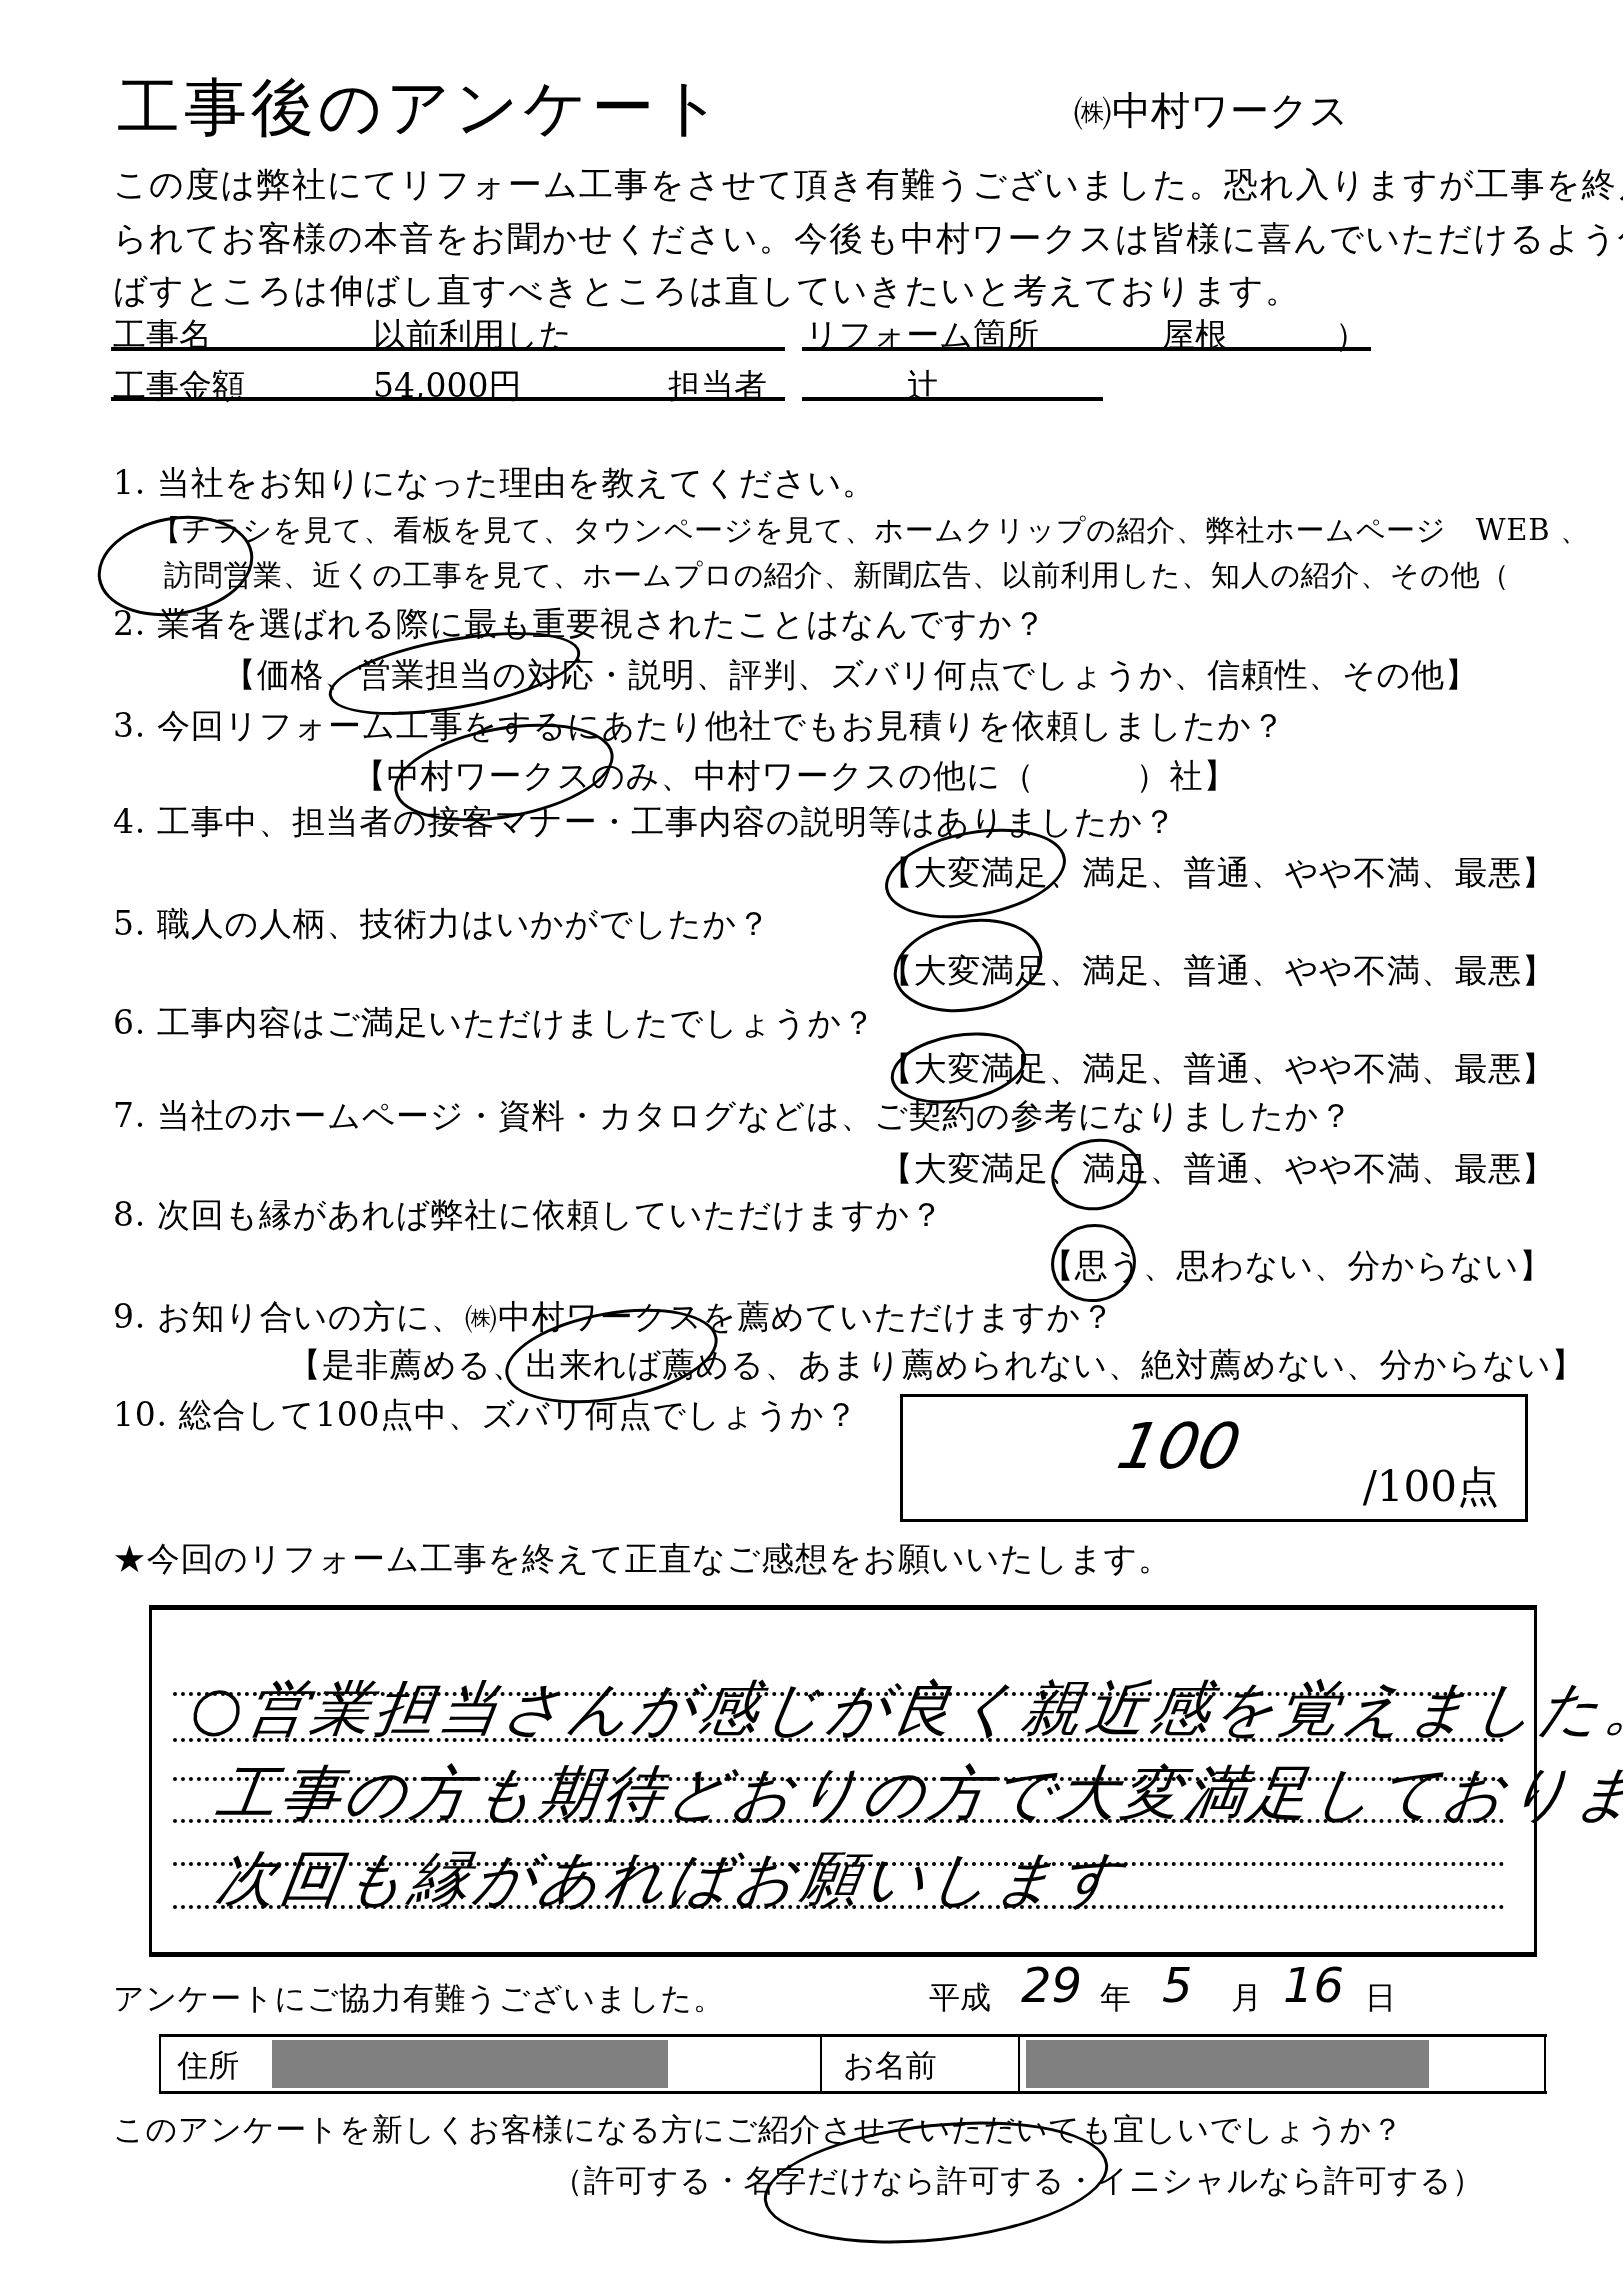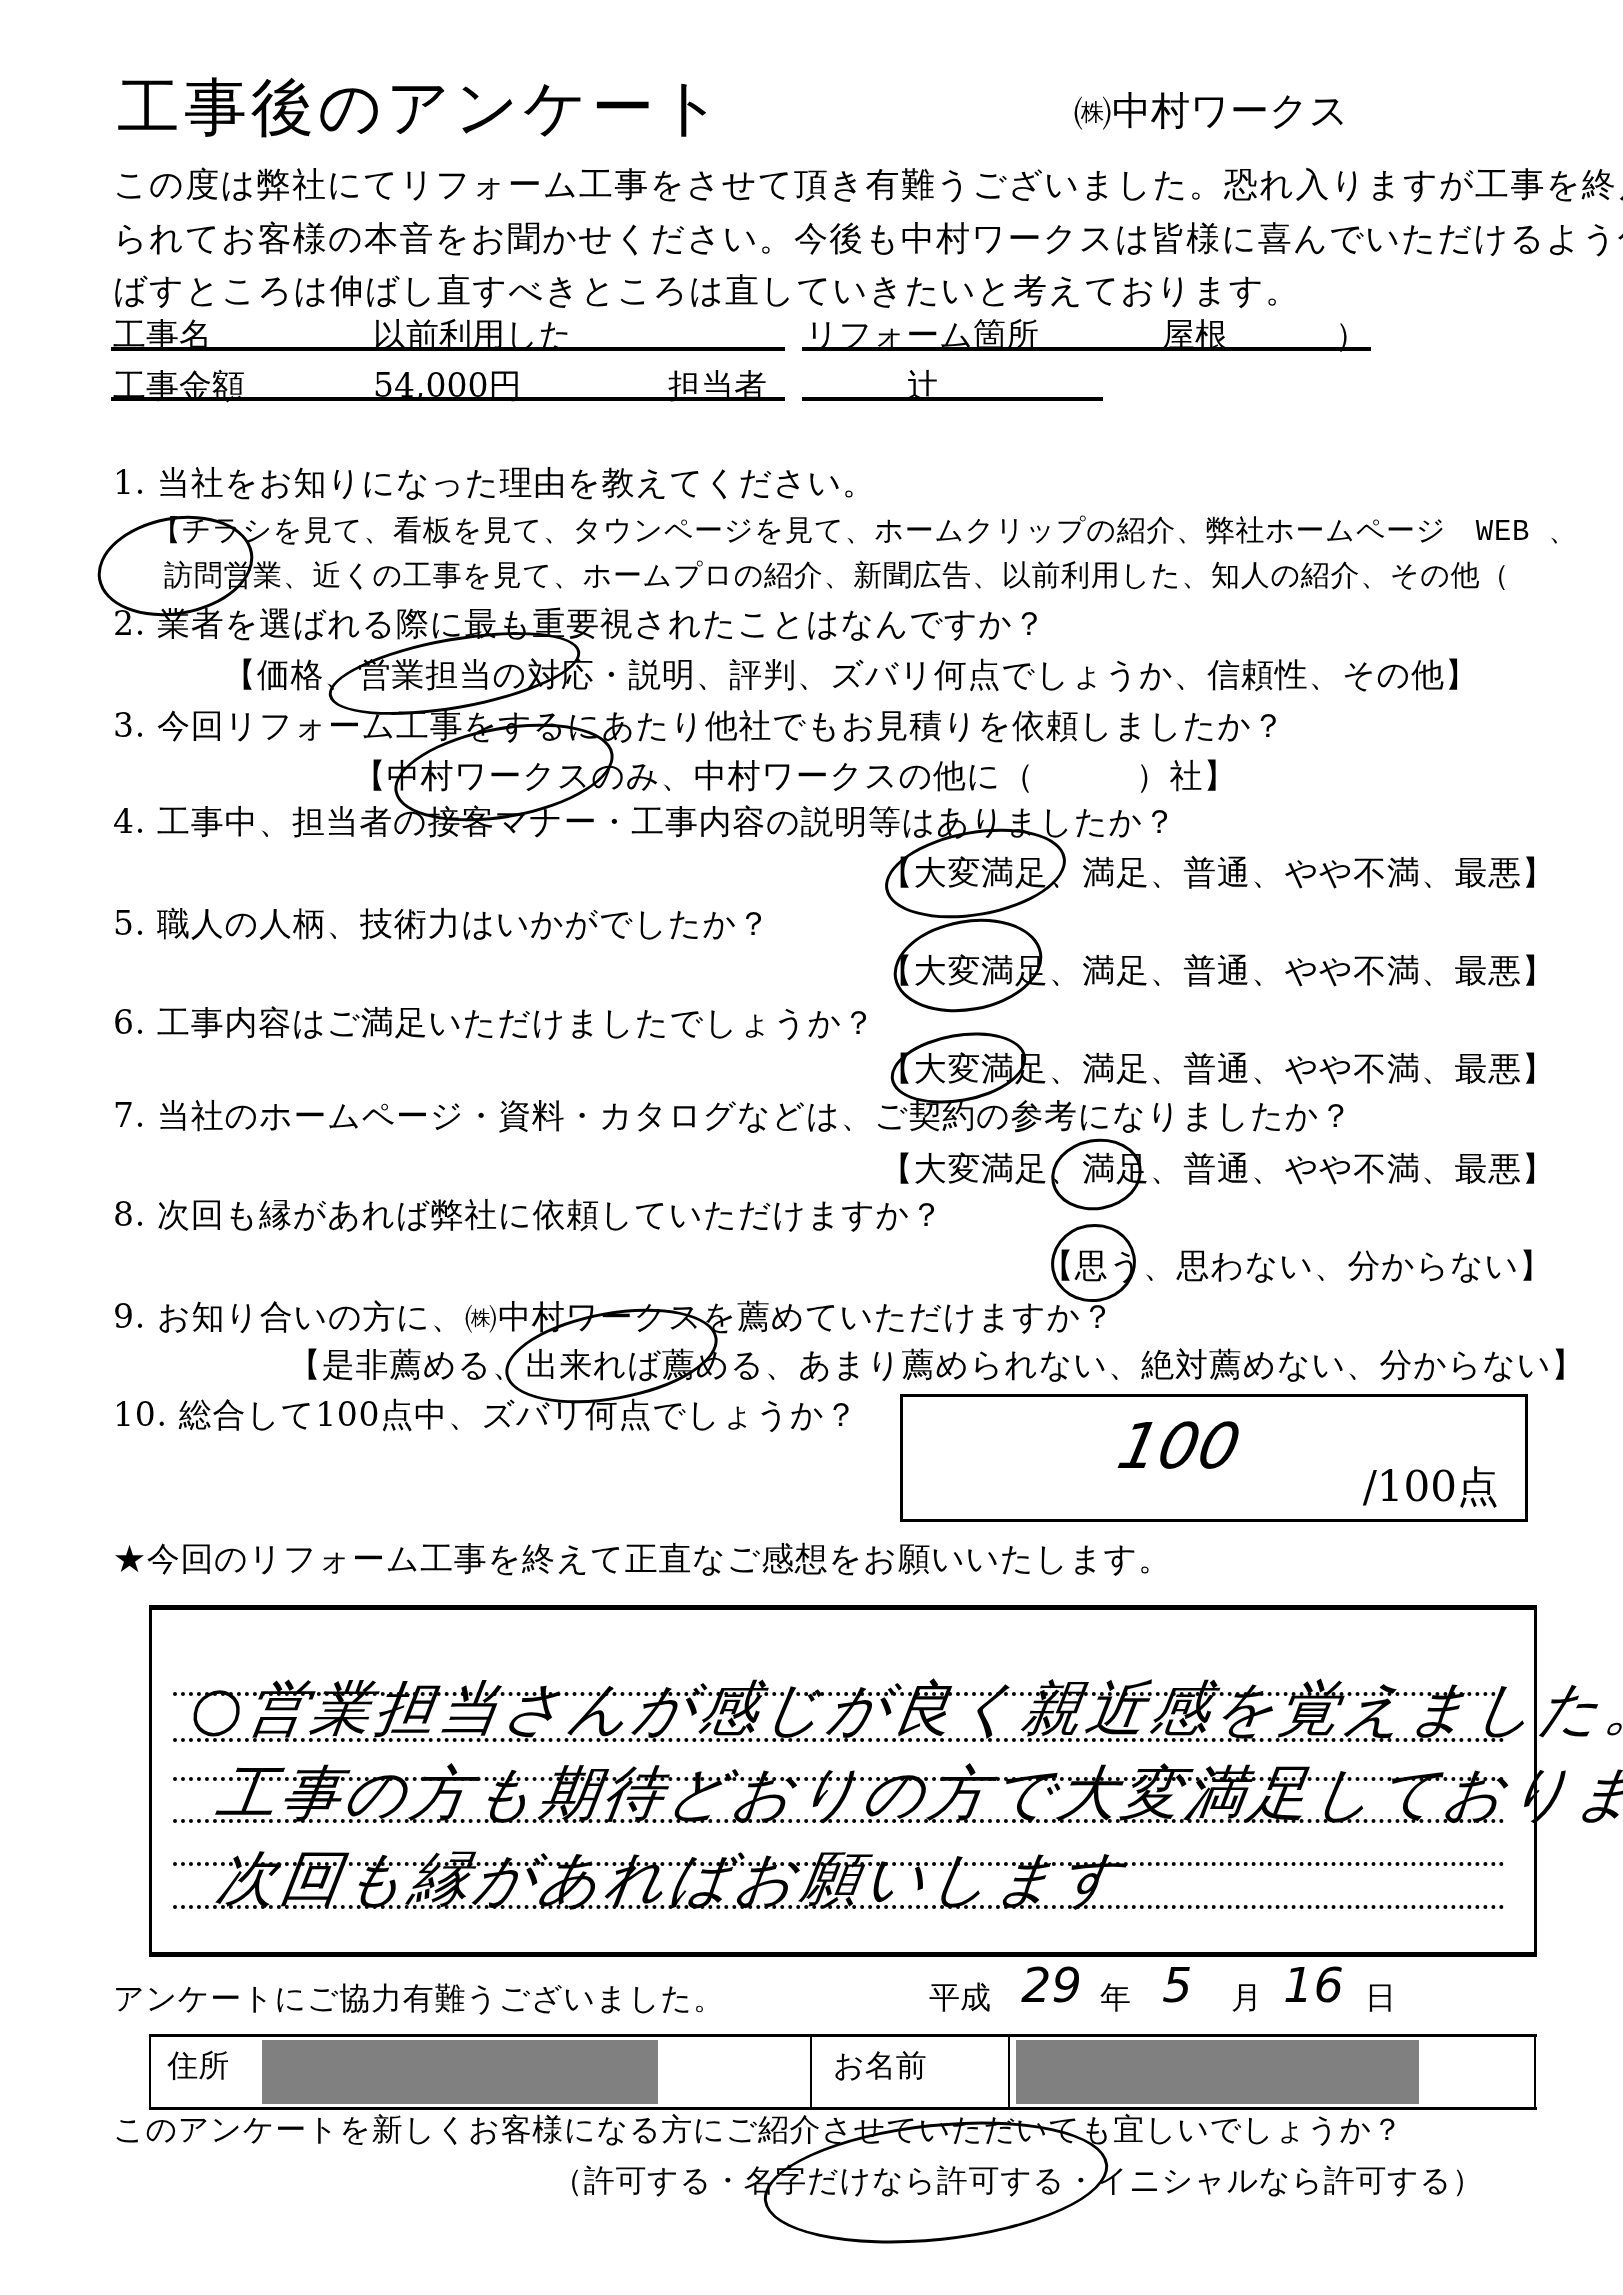--- a/index.html
+++ b/index.html
@@ -8,21 +8,21 @@
     font-family: "DejaVu Serif", "Liberation Serif", serif;
     color: #000;
   }
   .abs { position: absolute; white-space: nowrap; }
   .title { left: 117px; top: 65px; font-size: 63px; letter-spacing: 3.9px; }
   .company { left: 1073px; top: 84px; font-size: 39px; }
   .intro { left: 113px; font-size: 34px; letter-spacing: 1.3px; }
   .info-label, .info-value { font-size: 33px; }
   .underline { position: absolute; height: 3.9px; background: #000; }
   .q { left: 113px; font-size: 33px; letter-spacing: 0.7px; }
-  .opts { font-size: 33px; letter-spacing: 0.7px; font-family: Liberation Mono, monospace; }
+  .opts { font-size: 33px; letter-spacing: 0.7px; }
   .circle {
     position: absolute; border: 3.3px solid #000; border-radius: 50%;
     pointer-events: none; transform: rotate(-10deg);
   }
   .score-box {
     position: absolute; left: 900px; top: 1394px; width: 628px; height: 128px;
     border: 3.9px solid #000; box-sizing: border-box;
   }
   .score-hand {
     position: absolute; left: 216px; top: 13px; font-size: 63px;
@@ -37,21 +37,21 @@
   .dotline {
     position: absolute; left: 21px; right: 29.5px; height: 0;
     border-top: 4.6px dotted #000;
   }
   .hand {
     position: absolute; font-family: "DejaVu Sans", sans-serif; font-size: 60px;
     font-style: italic; letter-spacing: 3.9px; transform: skewX(-8deg);
     white-space: nowrap;
   }
   .form-table {
-    position: absolute; left: 149px; top: 2034px; width: 1388px; height: 76px;
+    position: absolute; left: 159px; top: 2034px; width: 1388px; height: 60px;
     border-top: 3.9px solid #000; border-bottom: 3.9px solid #000; box-sizing: border-box;
   }
   .cell { position: absolute; top: 0; bottom: 0; border-left: 2px solid #000; }
   .redact { position: absolute; top: 2.6px; bottom: 2.6px; background: #808080; }
   .form-label { position: absolute; top: 7.9px; font-size: 31px; }
   .date-hand { font-family: "DejaVu Sans", sans-serif; font-style: italic; font-size: 48px; }
 </style>
 </head>
 <body>
 

